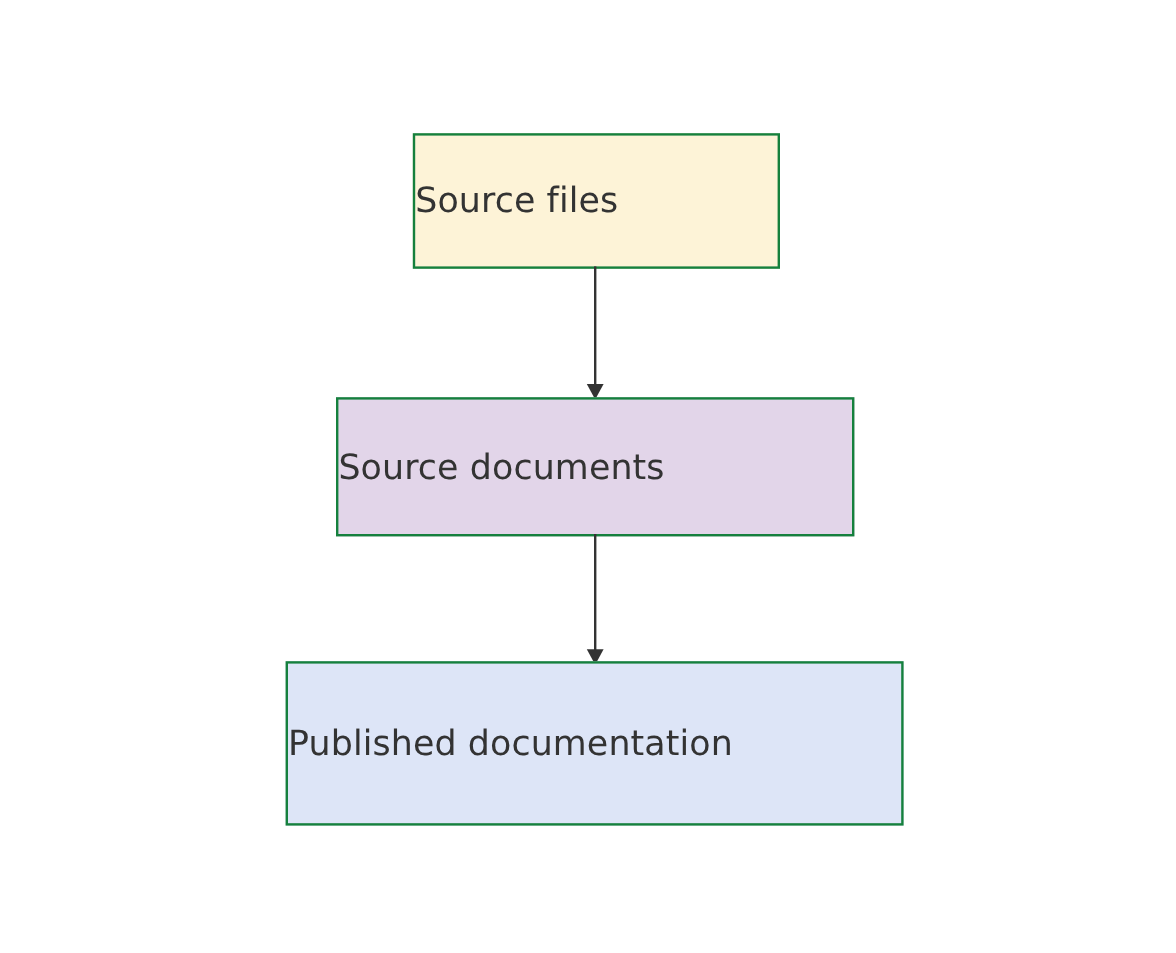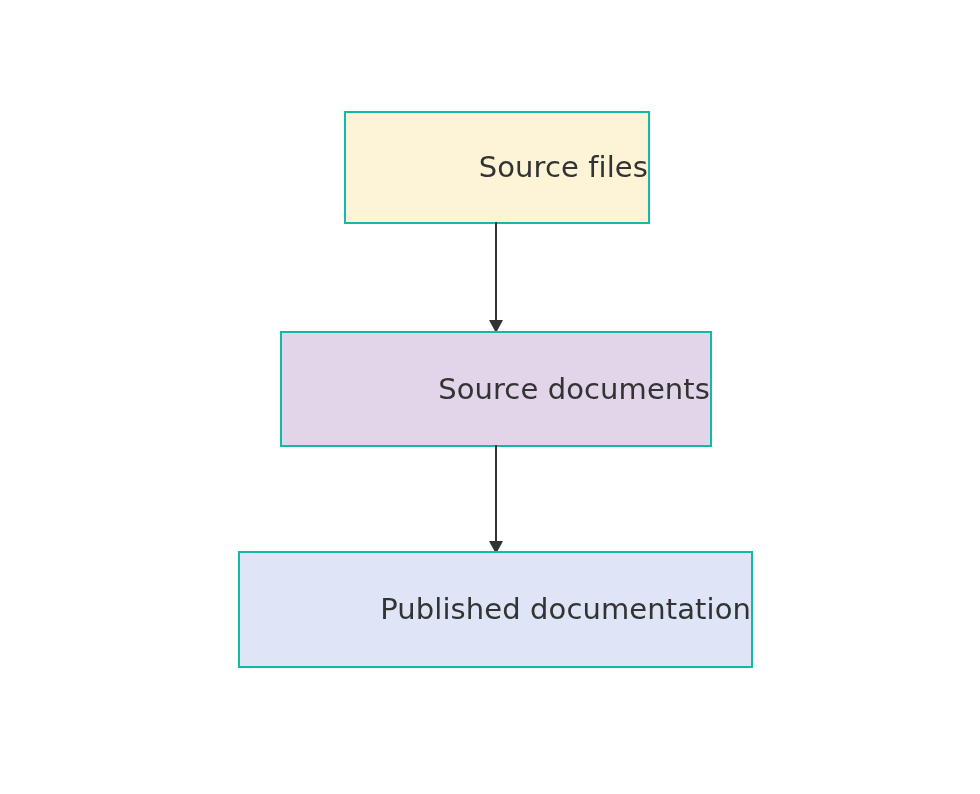--- a/index.html
+++ b/index.html
@@ -16,24 +16,24 @@
   }
   #diagram-canvas {
     position: relative;
     width: 980px;
     height: 794px;
     background: #ffffff;
   }
   .flow-node {
     position: absolute;
     box-sizing: border-box;
-    border: 2px solid #14b8a6;
+    border: 2px solid #15803d;
     display: flex;
     align-items: center;
-    justify-content: flex-end;
+    justify-content: flex-start;
     text-align: center;
   }
   .flow-node-label {
     font-family: "DejaVu Sans", sans-serif;
     font-size: 29px;
     line-height: 1.2;
     color: #333333;
     letter-spacing: 0.1px;
     white-space: nowrap;
     font-weight: 400;
@@ -52,21 +52,21 @@
     top: 331px;
     width: 432px;
     height: 116px;
     background: #e2d5e9;
   }
   
   #node-published-documentation {
     left: 238px;
     top: 551px;
     width: 515px;
-    height: 117px;
+    height: 137px;
     background: #dde5f7;
   }
   .flow-edge {
     position: absolute;
     overflow: visible;
   }
   #edge-source-to-openapi {
     left: 466px;
     top: 222px;
     width: 60px;

